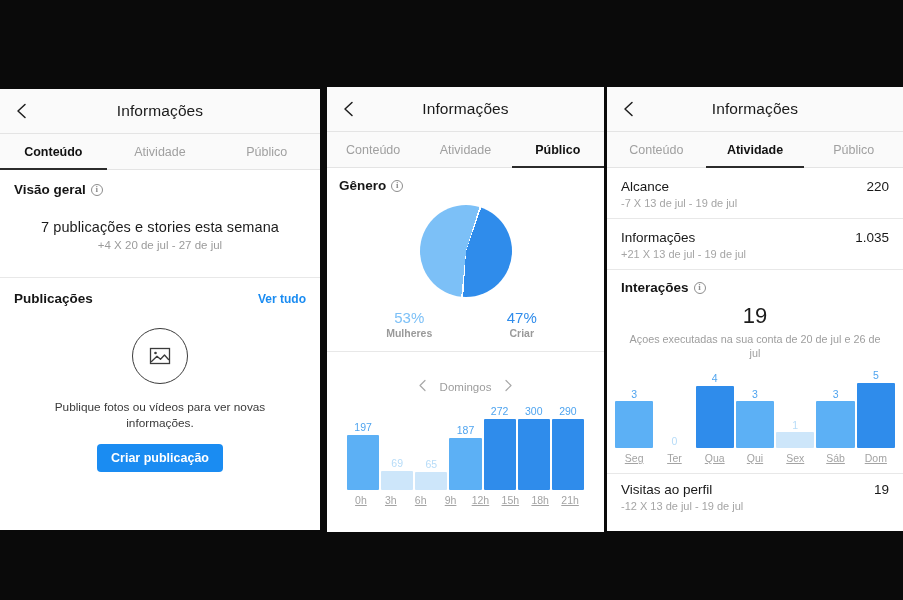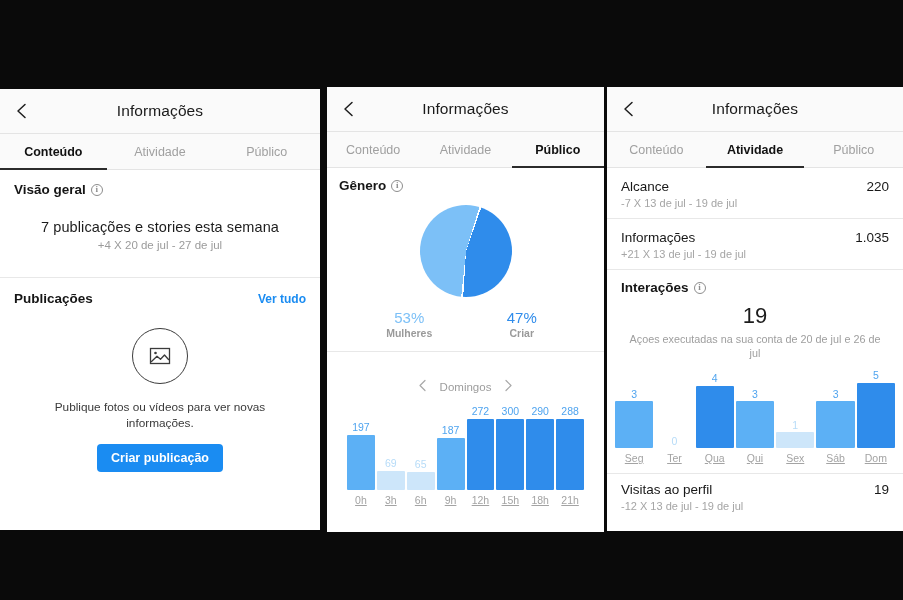--- a/index.html
+++ b/index.html
@@ -297,24 +297,20 @@
               <div class="bar" style="height: 91%; background: rgb(47, 140, 235);"></div>
             </div>
             <div class="barcol">
               <div class="barval" style="color: rgb(79, 164, 239);">300</div>
               <div class="bar" style="height: 100%; background: rgb(47, 140, 235);"></div>
             </div>
             <div class="barcol">
               <div class="barval" style="color: rgb(79, 164, 239);">290</div>
               <div class="bar" style="height: 97%; background: rgb(47, 140, 235);"></div>
             </div>
-            <div class="barcol">
-              <div class="barval" style="color: rgb(79, 164, 239);">288</div>
-              <div class="bar" style="height: 96%; background: rgb(47, 140, 235);"></div>
-            </div>
           </div>
         <div class="barlabels" id="followersLabels">
             <div class="barlabel">0h</div>
             <div class="barlabel">3h</div>
             <div class="barlabel">6h</div>
             <div class="barlabel">9h</div>
             <div class="barlabel">12h</div>
             <div class="barlabel">15h</div>
             <div class="barlabel">18h</div>
             <div class="barlabel">21h</div>

